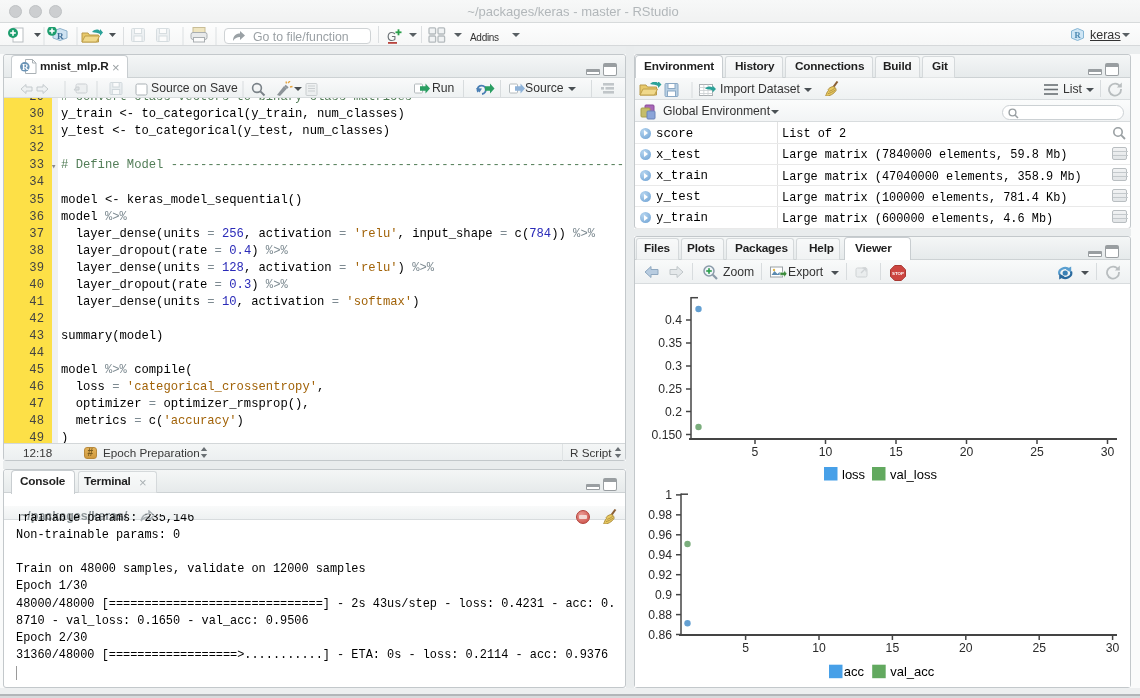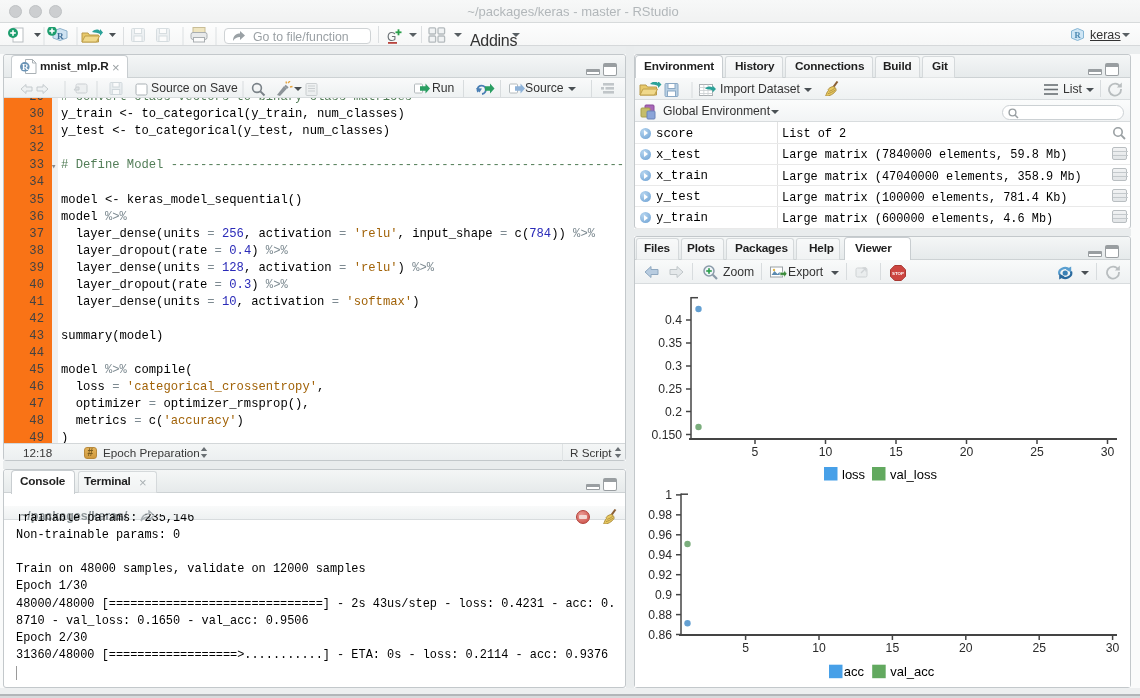--- a/index.html
+++ b/index.html
@@ -21,21 +21,21 @@
 .itab { position:absolute; top:1px; height:22px; background:rgba(255,255,255,0.42); border:1px solid #d5d9db; border-bottom:none; border-radius:3px 3px 0 0; }
 .tab { position:absolute; top:0px; height:24px; background:#fff; border:1px solid #c8cdd0; border-bottom:none; border-radius:4px 4px 0 0; }
 .tablabel { font-size:11.8px; letter-spacing:-0.2px; font-weight:bold; color:#1f1f1f; white-space:nowrap; position:absolute; }
 .ptoolbar { position:absolute; left:0; right:0; background:linear-gradient(#f9fafa,#eef1f2); border-bottom:1px solid #d8dcde; }
 .tbtext { position:absolute; font-size:12.2px; color:#333; white-space:nowrap; }
 .minmax { position:absolute; width:14px; height:13px; border:1.5px solid #999ea1; background:#fff; border-top:4.5px solid #999ea1; border-radius:2px; }
 .minbar { position:absolute; width:13.5px; height:6px; background:#fff; border:1.5px solid #999ea1; border-top:3px solid #999ea1; border-radius:1px; }
 
 #editor { position:absolute; left:0; top:43px; right:0; bottom:17px; background:#fff; overflow:hidden; font-size:12.2px; line-height:17.05px; }
 .codeline { position:absolute; left:0; width:100%; height:17.05px; white-space:pre; }
-.gut { position:absolute; left:0; width:48px; text-align:right; padding-right:8px; color:#434343; background:#f97316; height:17.05px; }
+.gut { position:absolute; left:0; width:48px; text-align:right; padding-right:8px; color:#434343; background:#fde047; height:17.05px; }
 .code { position:absolute; left:57px; white-space:pre; color:#000;text-align:center; }
 .cmt { color:#527d57; } .str { color:#a16207; } .num { color:#2a2ab8; } .op { color:#7d8a91; }
 #srcstatus { position:absolute; left:0; right:0; bottom:0; height:17px; background:linear-gradient(#f4f6f6,#eceff0); border-top:1px solid #d3d7d9; font-size:11.7px; color:#383838; }
 
 #constext { position:absolute; left:0; top:44px; right:0; bottom:0; font-size:11.9px; line-height:17.2px; }
 .conline { position:absolute; left:12px; white-space:pre; color:#000; }
 
 .envrow { position:absolute; left:0; right:0; height:21.2px; border-bottom:1px solid #e9e9e9; }
 .envname { position:absolute; left:21px; top:4px; font-size:12.4px; }
 .envval { position:absolute; left:147px; top:4.5px; font-size:11.9px; }
@@ -114,21 +114,21 @@
 
   <svg class="abs" style="left:428px; top:4px;" width="19" height="16" viewBox="0 0 19 16">
     <g fill="#f1f3f4" stroke="#b4babd" stroke-width="1.3">
       <rect x="1" y="0.8" width="6.6" height="6.2" rx="1"></rect>
         <rect x="10" y="0.8" width="6.6" height="6.2" rx="1"></rect>
       <rect x="1" y="9" width="6.6" height="6.2" rx="1"></rect>
         <rect x="10" y="9" width="6.6" height="6.2" rx="1"></rect>
     </g>
   </svg>
   <div class="caret" style="left:454px; top:9.5px;"></div>
-  <div class="tbtext" style="left:470px; top:9px; font-size:16px; letter-spacing:-0.3px;">Addins</div>
+  <div class="tbtext" style="left:470px; top:9px; font-size:10px; letter-spacing:-0.3px;">Addins</div>
   <div class="caret" style="left:512px; top:9.5px;"></div>
 
   <svg class="abs" style="left:1070px; top:4px;" width="15" height="15" viewBox="0 0 15 15">
     <path d="M1.5 4 l6 -2.5 6 2.5 0 7 -6 2.5 -6 -2.5 z" fill="#cfe6f5" stroke="#85b5d4"></path>
     <text x="4.6" y="10.8" font-size="8.5" fill="#4a87b0" font-family="Liberation Serif,serif" font-weight="bold">R</text>
   </svg>
   <div class="tbtext" style="left:1090px; top:4.5px; font-size:12.5px;text-decoration:underline;">keras</div>
   <div class="caret" style="left:1122px; top:9.5px;"></div>
 </div>
 

